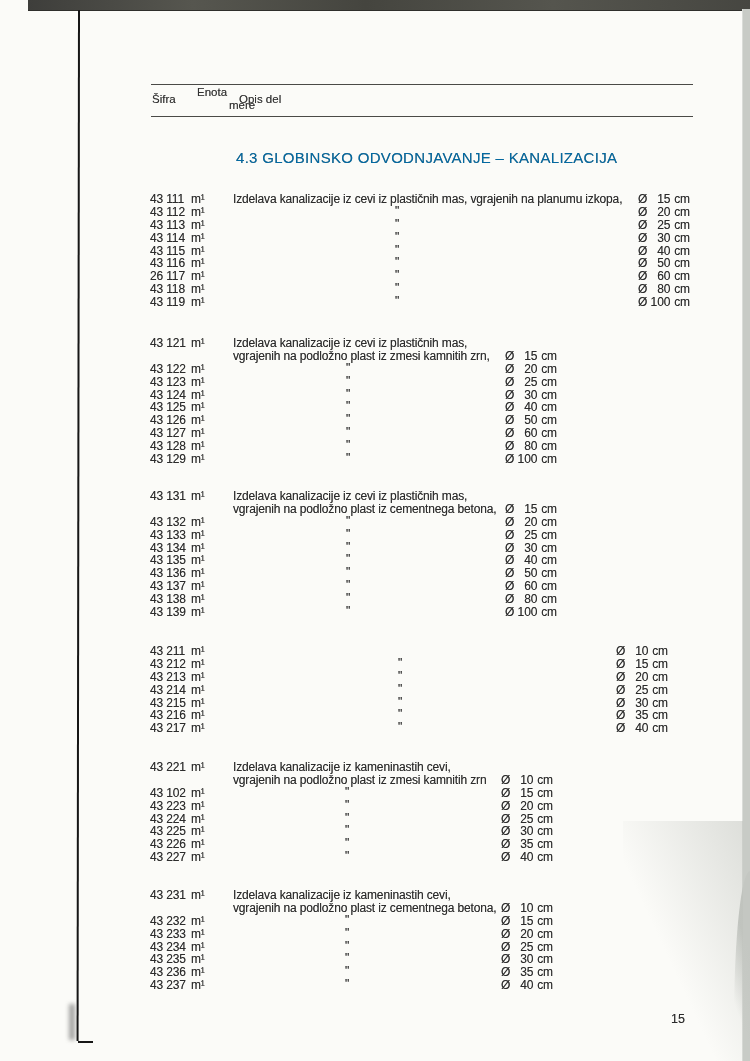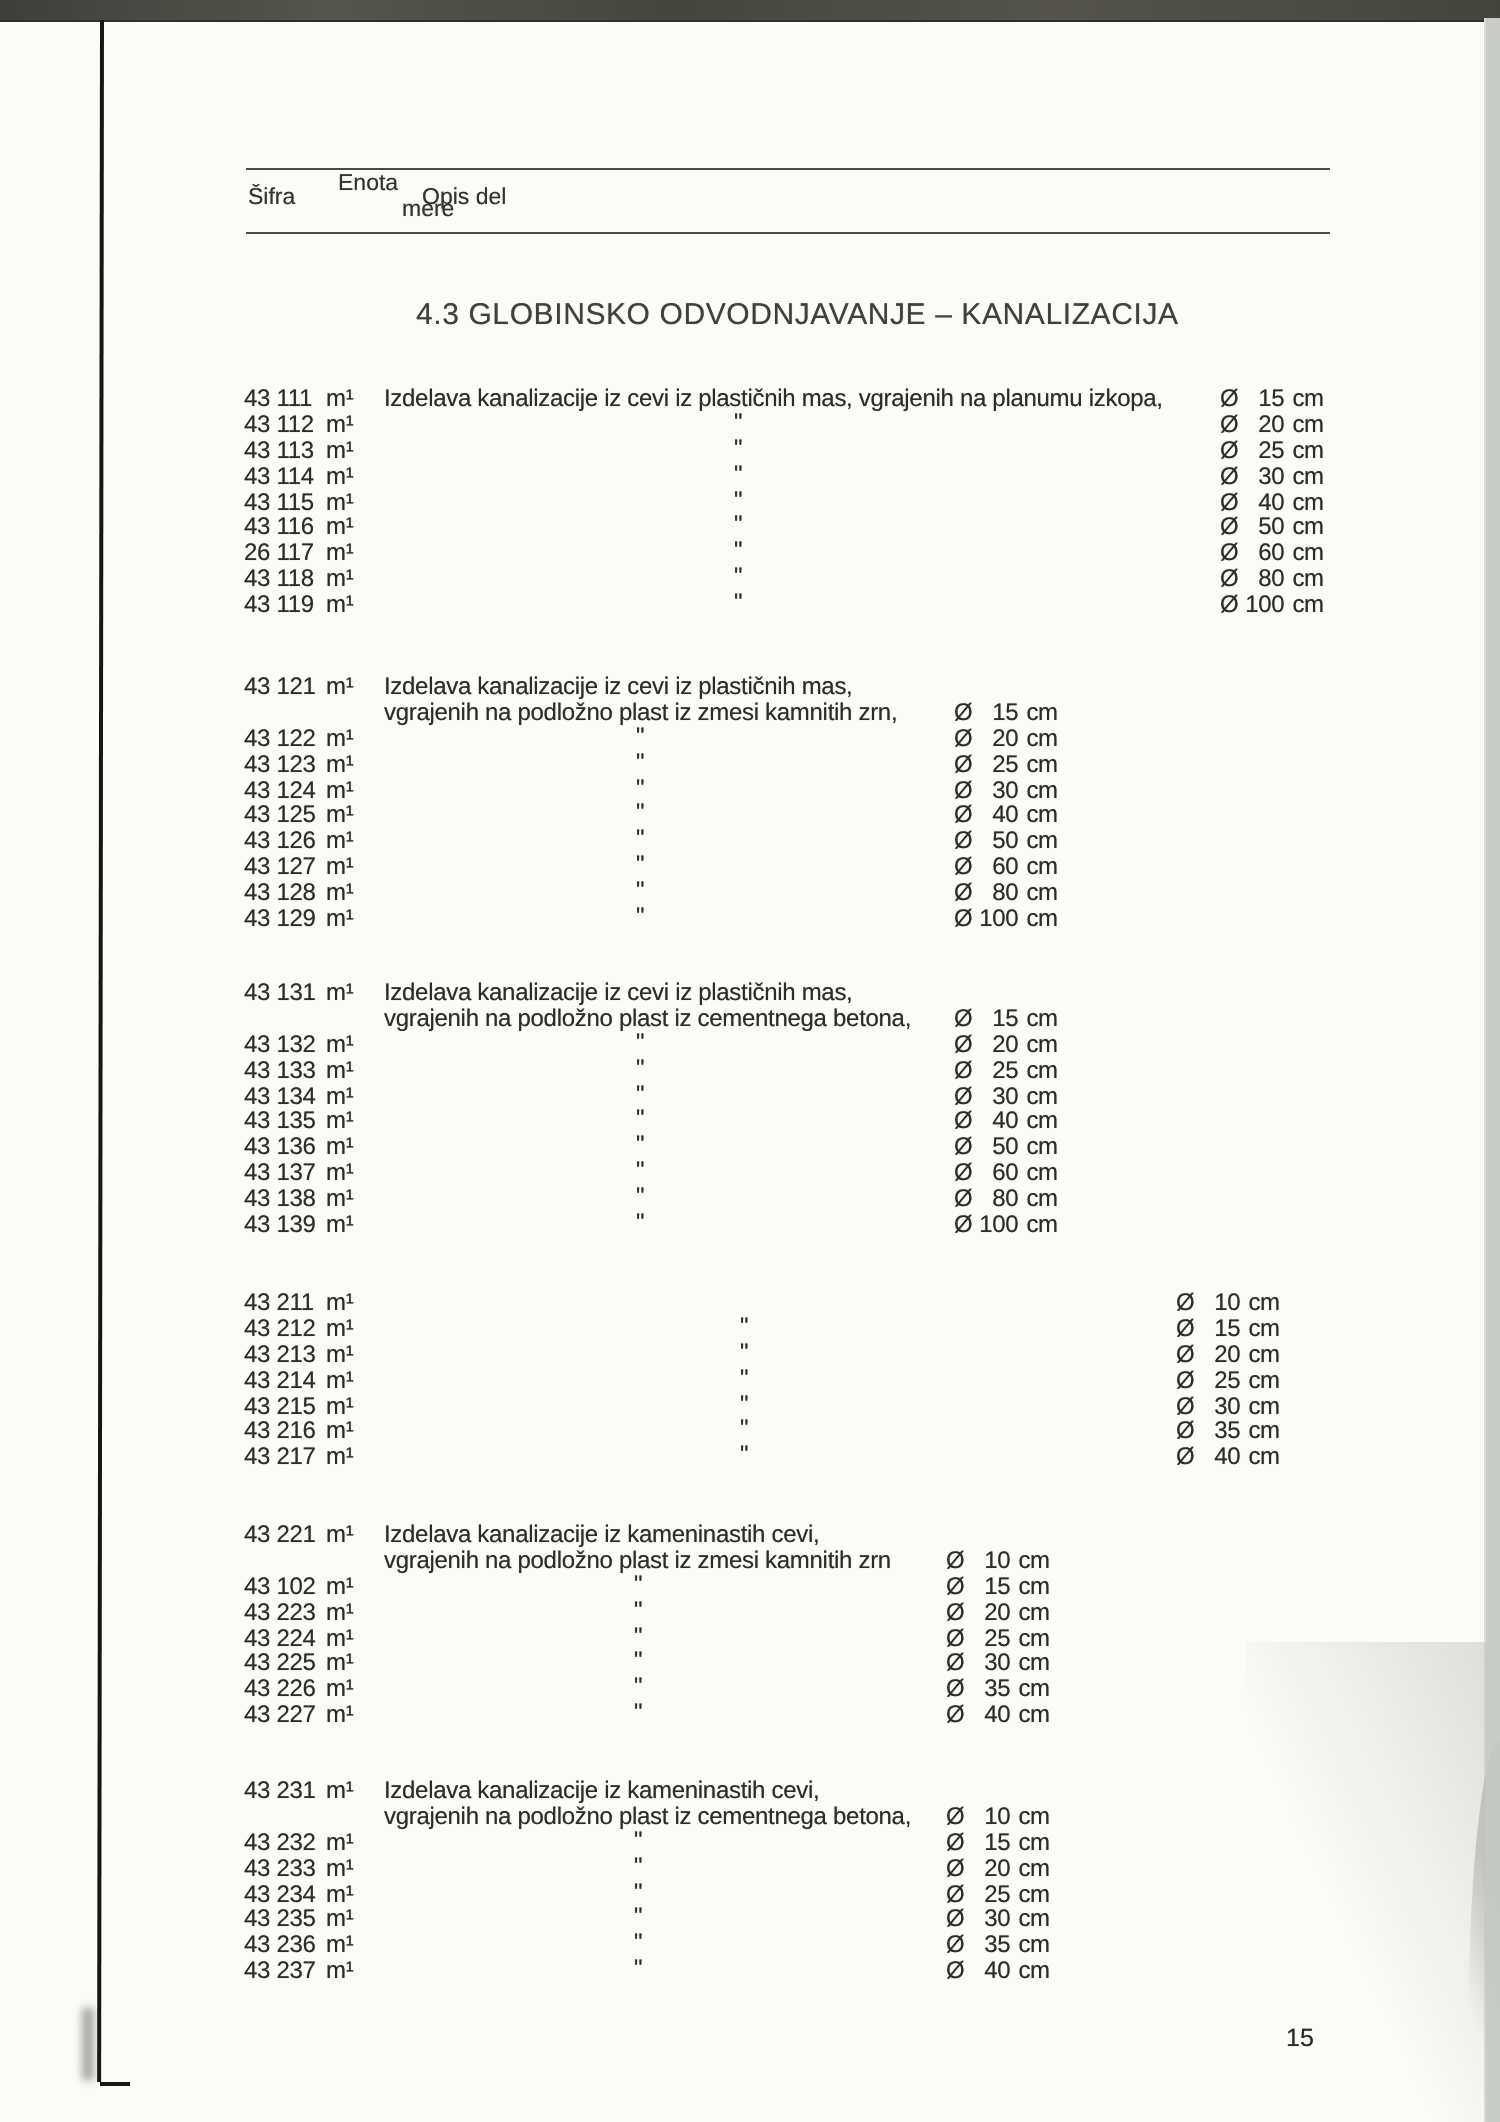--- a/index.html
+++ b/index.html
@@ -2,21 +2,21 @@
 <html><head>
 <meta charset="utf-8">
 <style>
   html,body{margin:0;padding:0;}
   body{
     width:750px;height:1061px;position:relative;overflow:hidden;
     background:#fbfbf8;
     font-family:"Liberation Sans", sans-serif;
     color:#2c2c2c;
   }
-  .page{position:absolute;inset:0;}
+  .page{position:absolute;inset:0;margin-left:28px;}
   .page *{text-shadow:0 0 .4px rgba(45,45,45,.55);}
 
   
   .scan-top-band{
     position:absolute;top:0;left:0;width:750px;height:10px;
     background:linear-gradient(90deg,#3e3e3b,#56564f 22%,#45453f 45%,#55554e 70%,#44443f 100%);
     border-bottom:1px solid #2f2f2c;
   }
   .left-edge-line{position:absolute;left:50px;top:10px;width:2px;height:1031px;background:#161616;transform:rotate(.08deg);transform-origin:top;}
   .left-edge-foot{position:absolute;left:50px;top:1041px;width:15px;height:2px;background:#161616;}
@@ -38,29 +38,29 @@
   .rule-bottom{left:123px;top:116px;width:542px;}
   .hdr{position:absolute;font-size:11.5px;color:#333;}
   .hdr-sifra{left:124px;top:93px;}
   .hdr-enota1{left:169px;top:86px;}
   .hdr-enota2{left:169px;top:99px;padding-left:32px;}
   .hdr-opis{left:211px;top:93px;}
 
   
   .title{
     position:absolute;left:208px;top:149px;
-    font-size:15px;letter-spacing:.3px;color:#404040;white-space:nowrap;
+    font-size:15px;letter-spacing:.3px;color:#0369a1;white-space:nowrap;
   }
 
   
   .section{position:absolute;left:122px;width:610px;font-size:12px;letter-spacing:-.15px;}
   .row{position:relative;height:12.9px;white-space:nowrap;}
   .code{position:absolute;left:0;}
   .unit{position:absolute;left:41px;}
-  .desc{position:absolute;left:70px;white-space:nowrap;}
+  .desc{position:absolute;left:83px;white-space:nowrap;}
   .ditto{position:absolute;top:-1px;}
   .dia{position:absolute;white-space:nowrap;}
   .dia-num{display:inline-block;min-width:20px;text-align:right;margin:0 4px 0 3px;}
   .sec1 .dia{left:488px}   .sec1 .ditto{left:245px}
   .sec2 .dia{left:355px}   .sec2 .ditto{left:196px}
   .sec3 .dia{left:355px}   .sec3 .ditto{left:196px}
   .sec4 .dia{left:466px}   .sec4 .ditto{left:248px}
   .sec5 .dia{left:351px}   .sec5 .ditto{left:195px}
   .sec6 .dia{left:351px}   .sec6 .ditto{left:195px}
   .sec1{top:192px}.sec2{top:336px}.sec3{top:489px}.sec4{top:644px}.sec5{top:760px}.sec6{top:888px}

